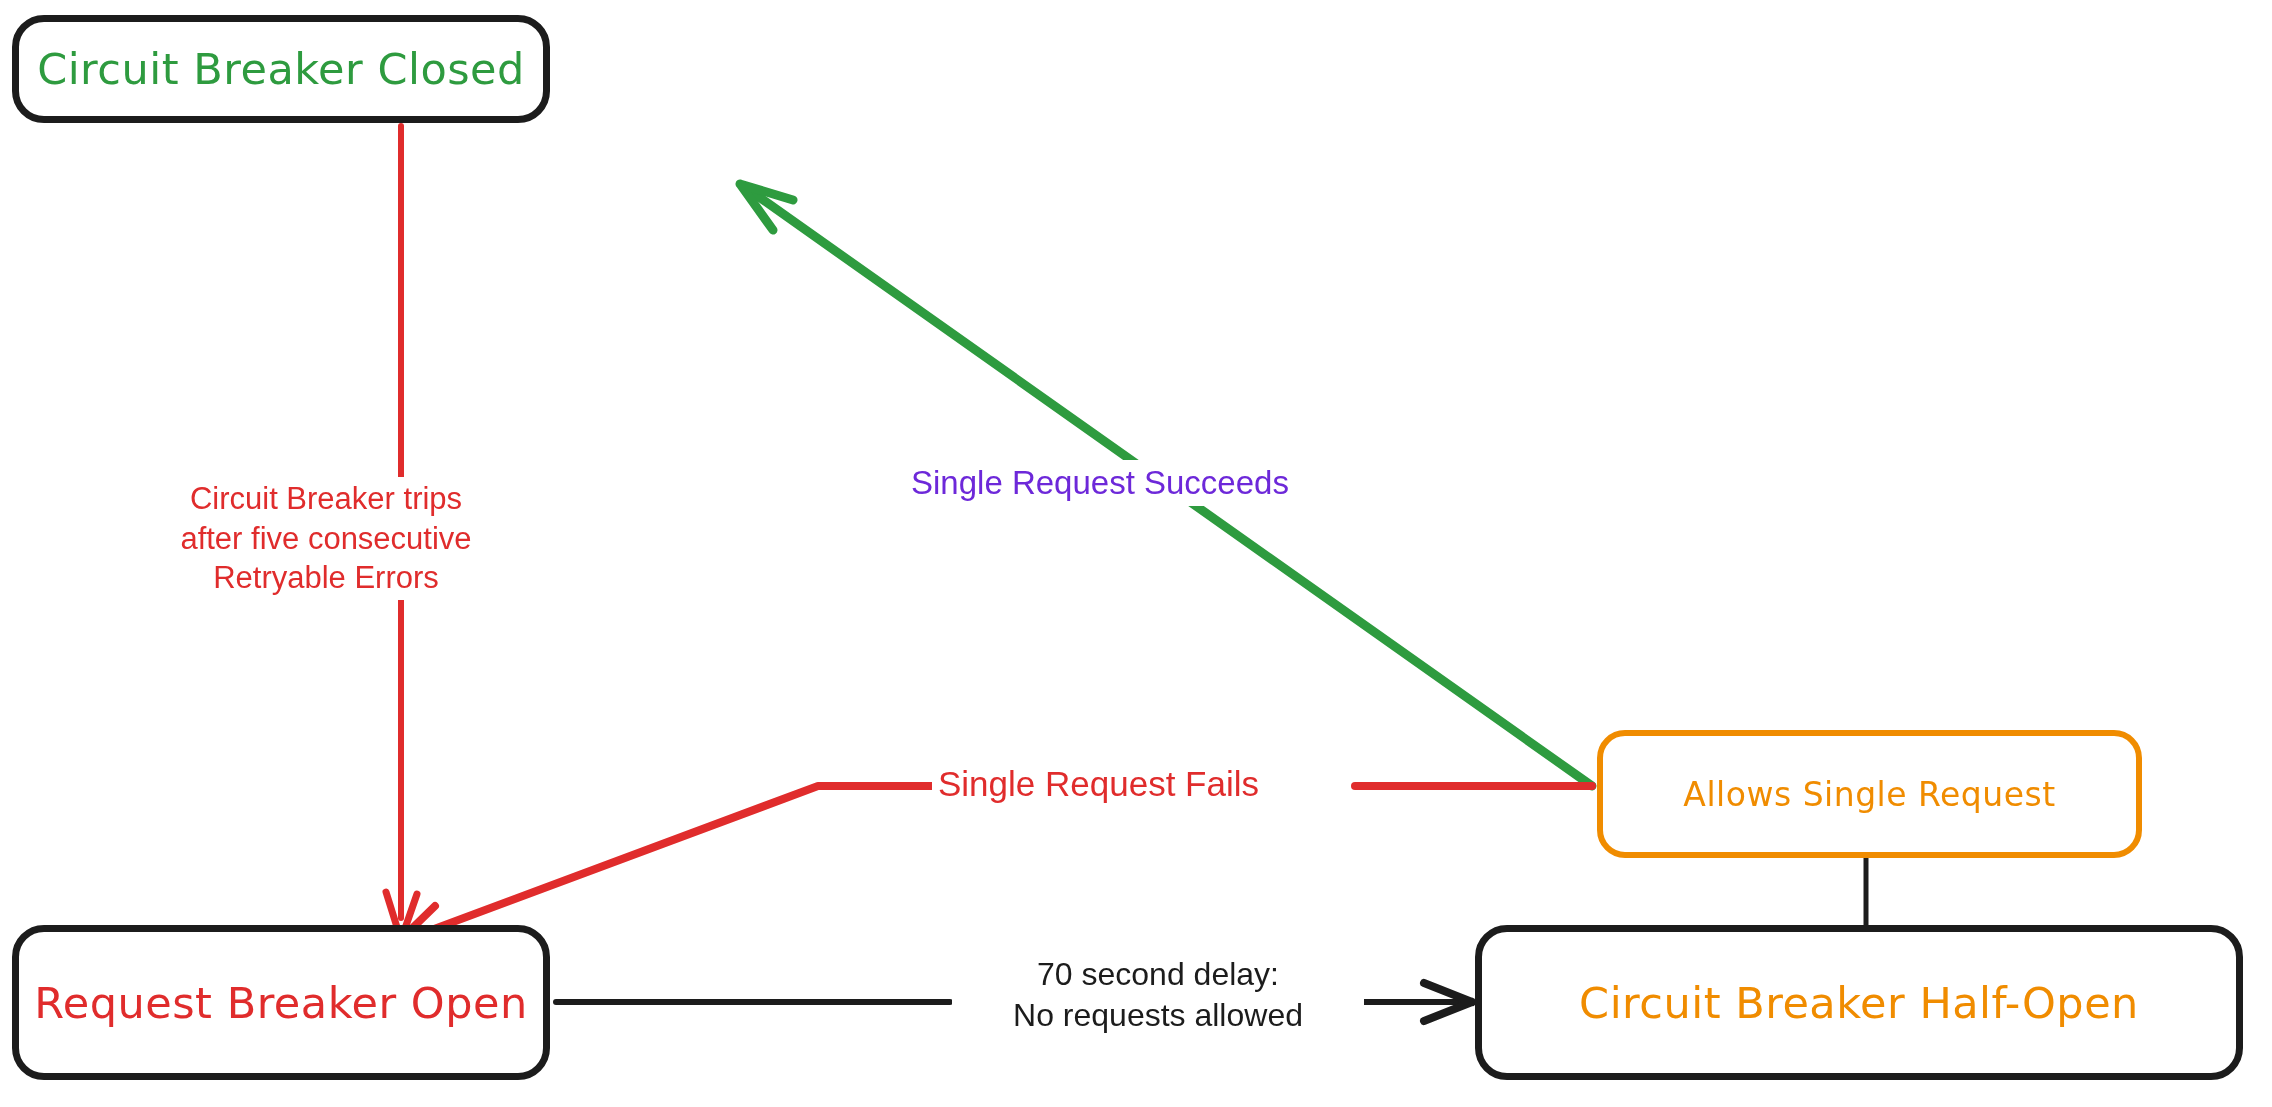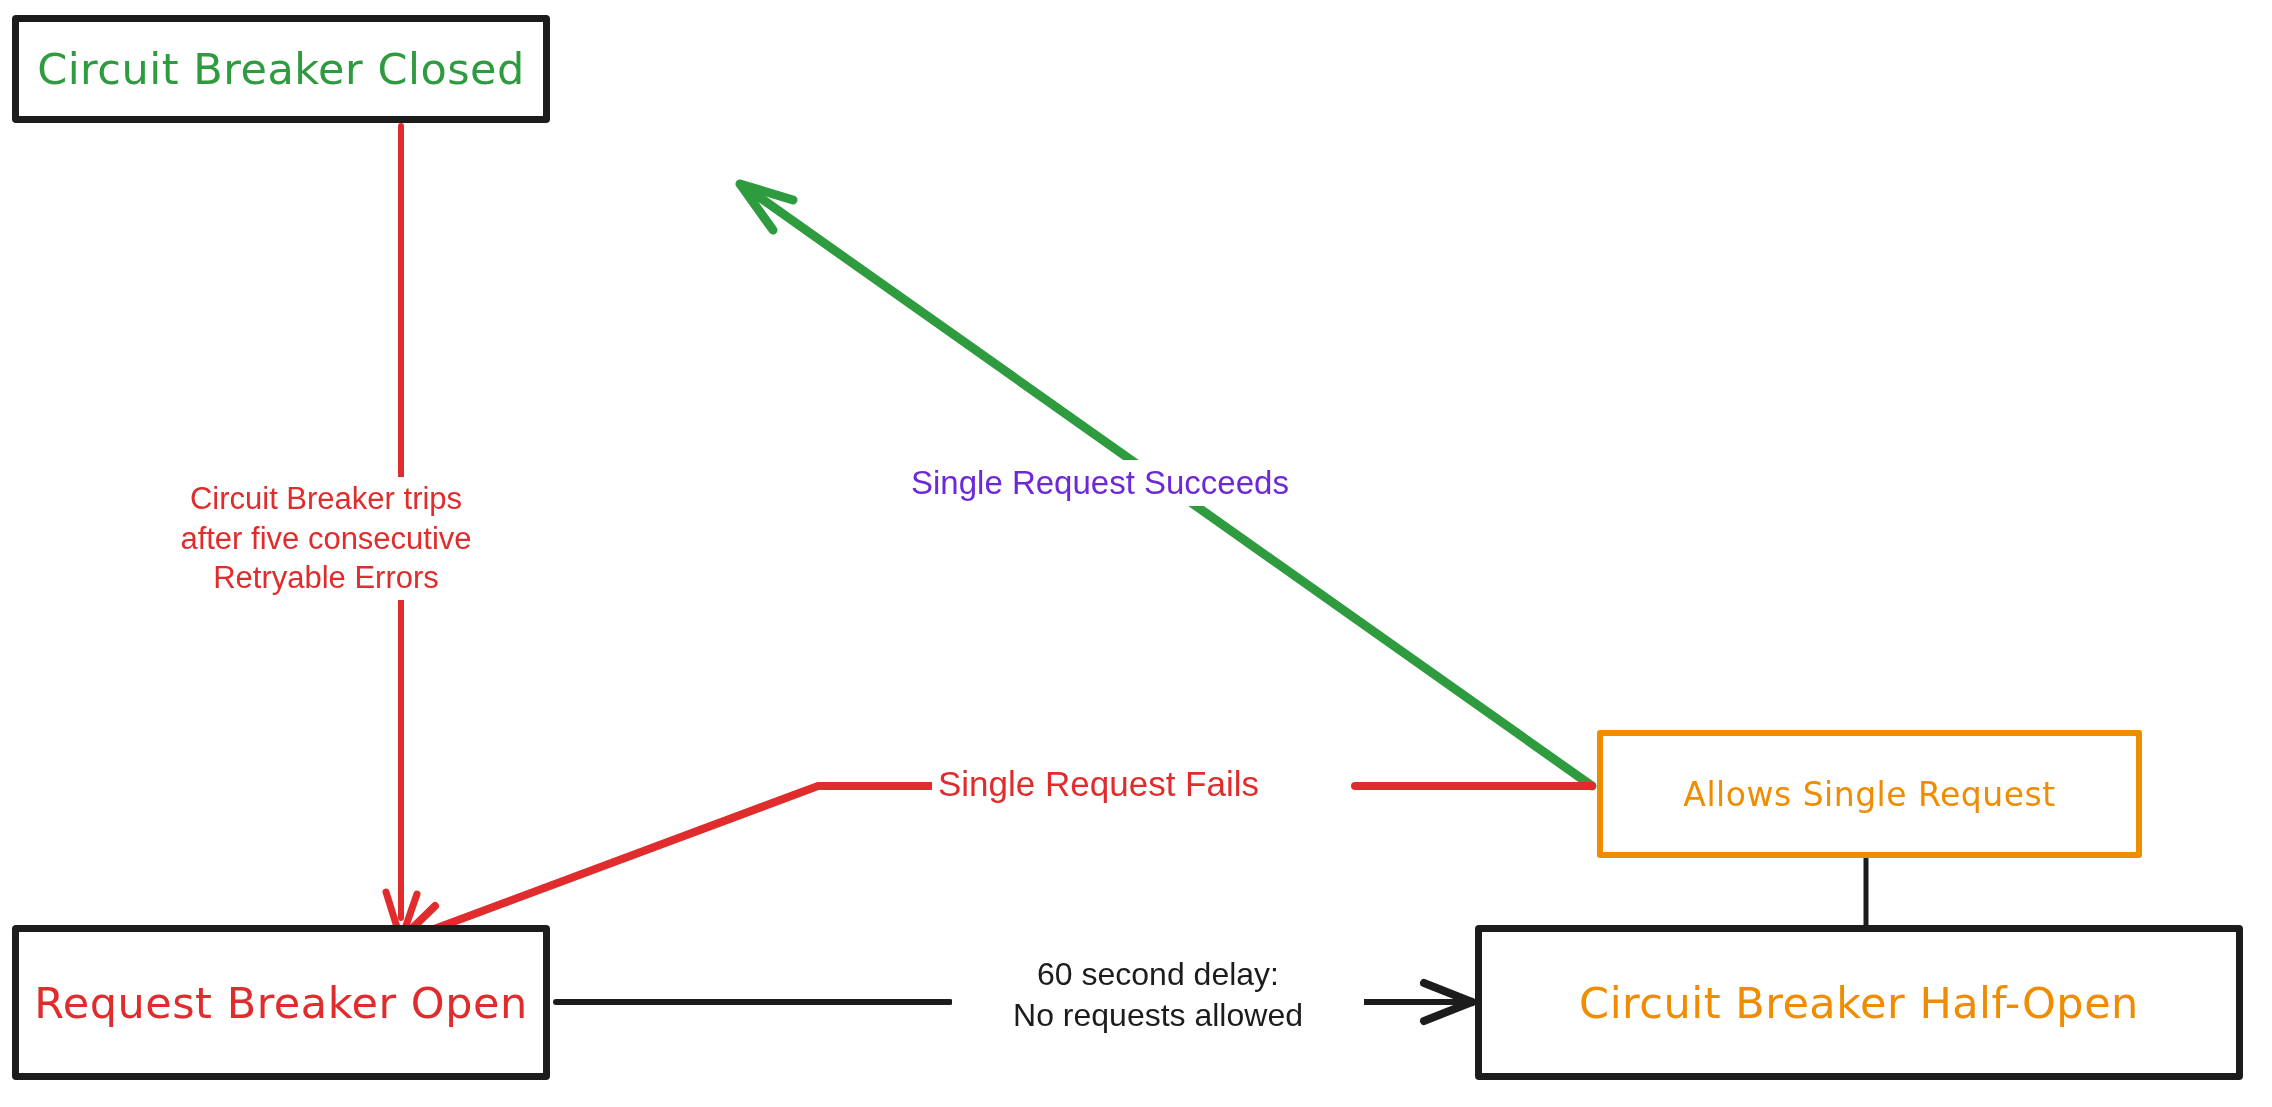--- a/index.html
+++ b/index.html
@@ -23,32 +23,32 @@
     left: 0;
     top: 0;
     width: 2272px;
     height: 1107px;
     pointer-events: none;
   }
   .node {
     position: absolute;
     box-sizing: border-box;
     background: #ffffff;
-    border-radius: 4px;
+    border-radius: 32px;
     display: flex;
     align-items: center;
     justify-content: center;
     text-align: center;
   }
   .node-black {
     border: 7px solid #1c1c1c;
   }
   .node-orange {
     border: 6px solid #f08c00;
-    border-radius: 3px;
+    border-radius: 28px;
   }
   .node-label {
     font-family: "DejaVu Sans", sans-serif;
     font-weight: 400;
     letter-spacing: 0.5px;
     white-space: nowrap;
   }
 
   
   #node-closed   { left: 12px;   top: 15px;  width: 538px; height: 108px; }
@@ -158,17 +158,17 @@
 
   <div class="edge-label" id="label-succeeds">
     <div>Single Request Succeeds</div>
   </div>
 
   <div class="edge-label" id="label-fails">
     <div>Single Request Fails</div>
   </div>
 
   <div class="edge-label" id="label-delay">
-    <div>60 second delay:</div>
+    <div>70 second delay:</div>
     <div>No requests allowed</div>
   </div>
 
 </div>
 
 </body></html>

